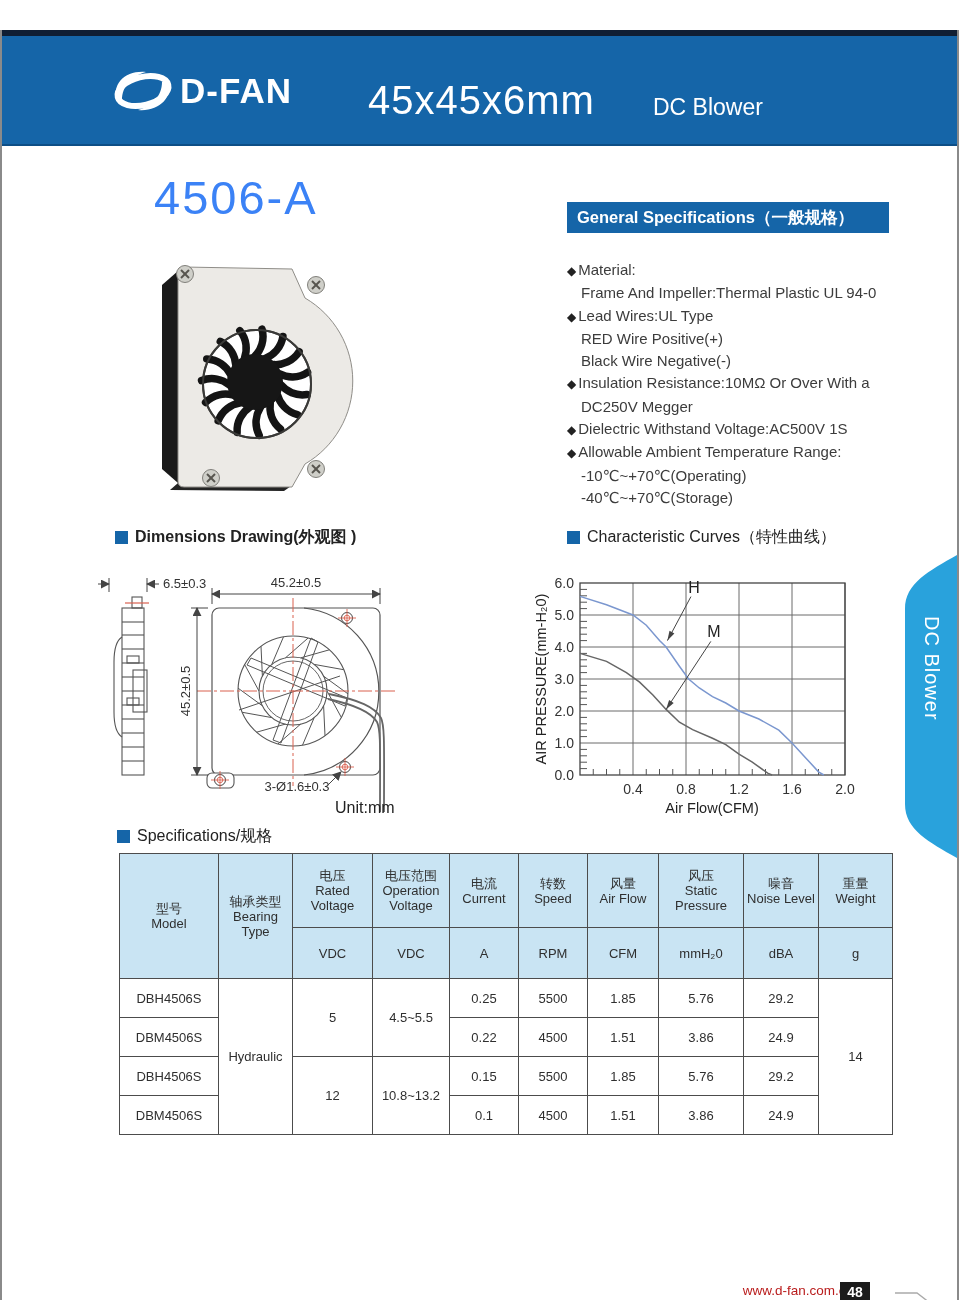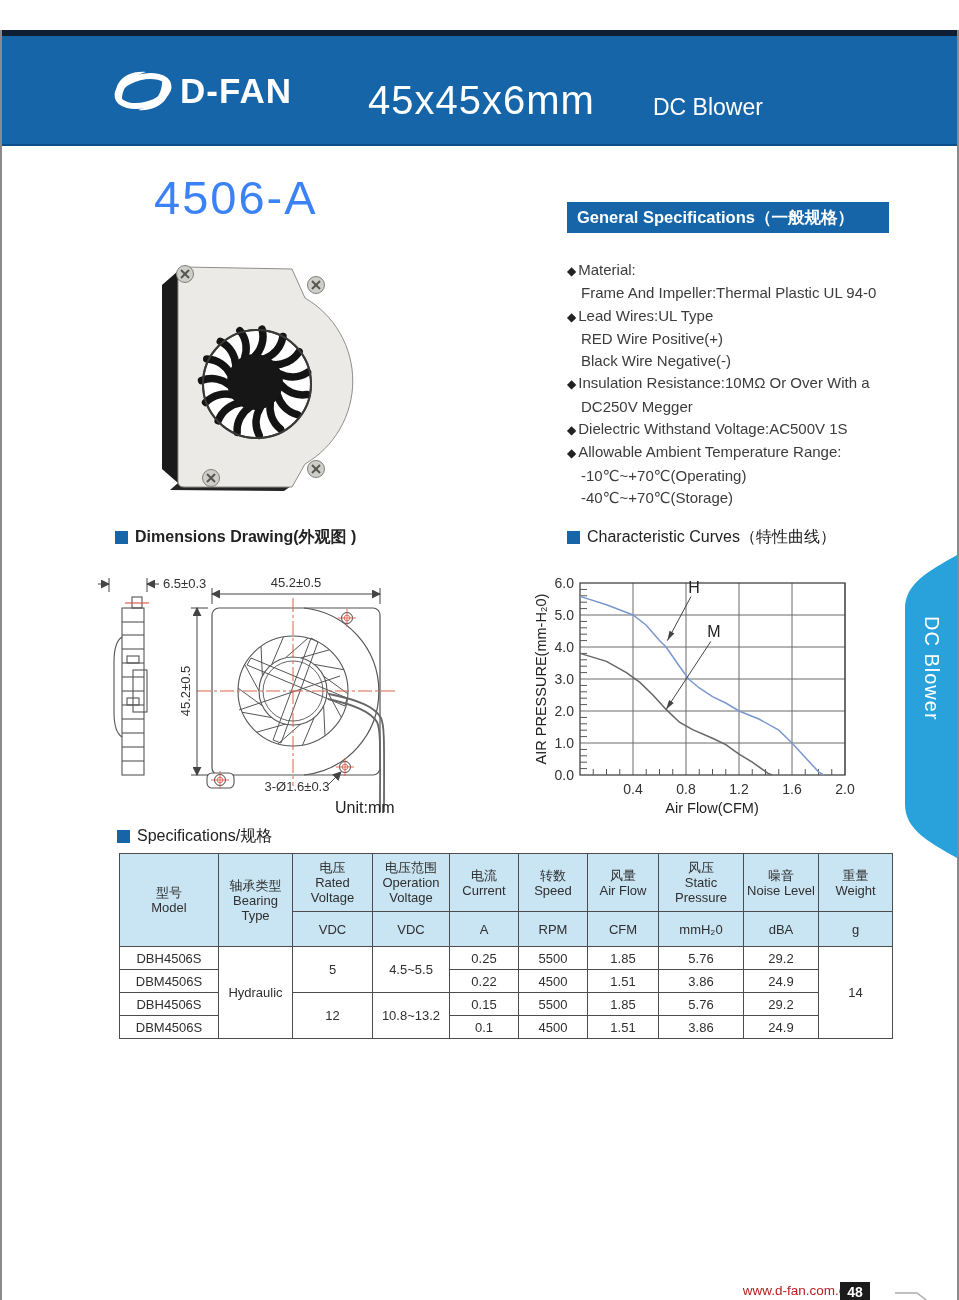--- a/index.html
+++ b/index.html
@@ -30,21 +30,21 @@
   .chart .grid{stroke:#6b6b6b;stroke-width:1;}
   .chart .frame{stroke:#444;stroke-width:1.3;fill:none;}
   .chart .tick{stroke:#555;stroke-width:1;}
   .chart .xlab,.chart .ylab{font-size:14px;fill:#333;}
   .chart .xlab{text-anchor:middle;}
   .chart .ylab{text-anchor:end;}
   .chart .ann{font-size:16px;fill:#222;text-anchor:middle;}
   .axis-title{font-size:14.5px;fill:#222;text-anchor:middle;}
   .spec-table{position:absolute;left:117px;top:823px;border-collapse:collapse;table-layout:fixed;width:773px;}
   .spec-table th,.spec-table td{border:1px solid #4c4c4c;text-align:center;vertical-align:middle;
-      font-size:13px;font-weight:normal;color:#2f2f2f;padding:0 2px;}
+      font-size:13px;font-weight:normal;color:#2f2f2f;padding:8px 2px;}
   .spec-table thead th{background:#c9e4f3;}
   .spec-table .hrow1 th{height:57px;}
   .spec-table .hrow2 th{height:34px;}
   .spec-table tbody td{height:22px;background:#fff;}
   .cn{display:block;line-height:15px;}
   .en{display:block;line-height:15px;}
   .footer-url{position:absolute;right:104px;top:1253px;font-size:13.5px;color:#b91c1c;}
   .page-badge{position:absolute;left:838px;top:1252px;width:30px;height:20px;background:#1b1b1b;color:#fff;
       font-size:14px;font-weight:bold;text-align:center;line-height:20px;}
   .corner-line{position:absolute;left:893px;top:1253px;}

